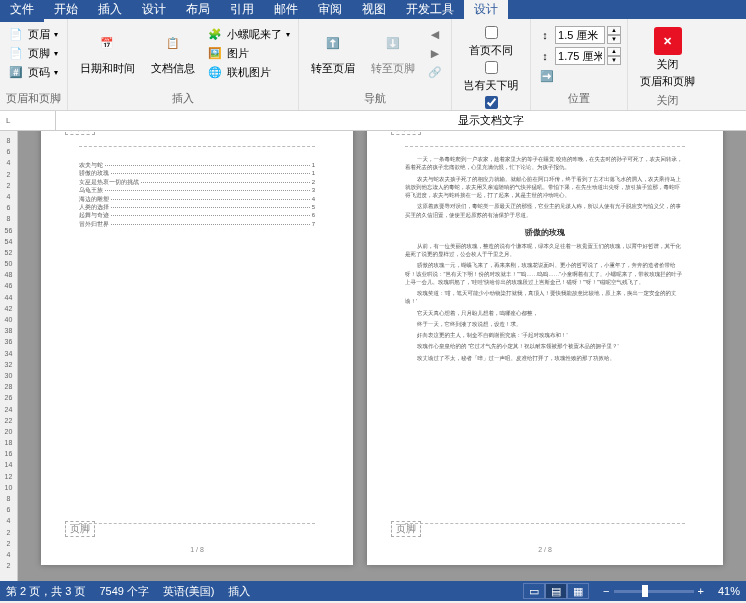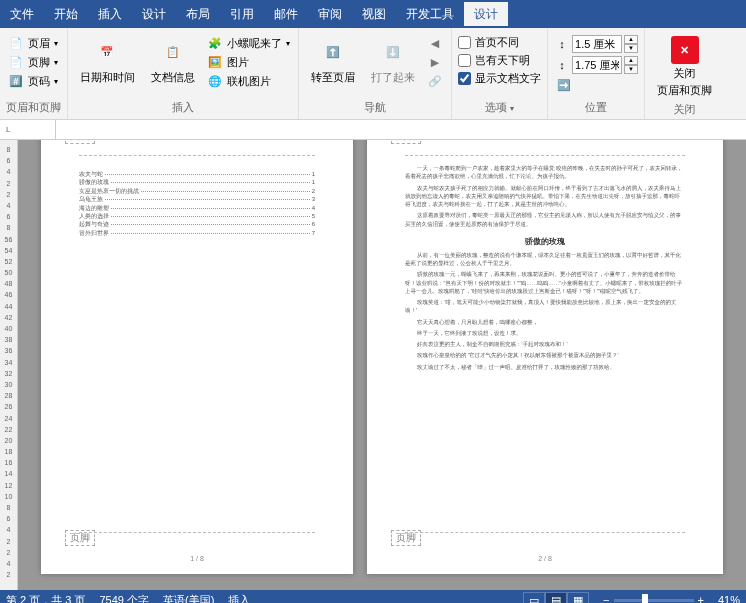--- a/index.html
+++ b/index.html
@@ -1,35 +1,35 @@
 <!DOCTYPE html>
 <html><head>
 <meta charset="utf-8">
 <style>
 * { margin: 0; padding: 0; box-sizing: border-box; font-family: "Microsoft YaHei", sans-serif; }
 body { width: 746px; height: 603px; overflow: hidden; background: #f0f0f0; font-size: 11px; }
 
-.titlebar { display: flex; background: #2b579a; color: white; height: 28px; align-items: center; }
+.titlebar { display: flex; background: #2b579a; color: white; height: 19px; align-items: center; }
 .tab { padding: 0 10px; height: 24px; display: flex; align-items: center; cursor: pointer; font-size: 12px; }
 .tab.file { background: #2b579a; }
 .tab.active { background: #f3f3f3; color: #2b579a; }
 .spacer { flex: 1; }
 .right-actions { display: flex; gap: 12px; padding-right: 8px; align-items: center; font-size: 12px; }
 
 .ribbon { display: flex; background: #f3f3f3; border-bottom: 1px solid #d4d4d4; height: 92px; }
 .ribbon-group { display: flex; flex-direction: column; border-right: 1px solid #e0e0e0; padding: 2px 6px; }
 .ribbon-group-content { flex: 1; display: flex; align-items: flex-start; gap: 4px; padding-top: 4px; }
 .ribbon-group-label { text-align: center; font-size: 11px; color: #666; padding: 2px 0; }
 
 .vbtn { display: flex; flex-direction: column; align-items: center; justify-content: center; padding: 2px 6px; gap: 2px; cursor: pointer; }
 .vbtn .icon { width: 32px; height: 32px; display: flex; align-items: center; justify-content: center; }
 .small-list { display: flex; flex-direction: column; gap: 1px; }
 .small-item { display: flex; align-items: center; gap: 4px; padding: 1px 2px; font-size: 11px; cursor: pointer; }
 .small-ico { width: 16px; height: 16px; display: inline-flex; align-items: center; justify-content: center; }
-.chk { display: flex; align-items: center; gap: 4px; font-size: 11px; padding: 1px 0; }
+.chk { display: flex; align-items: center; gap: 4px; font-size: 11px; padding: 1px 0; flex-direction: column; }
 .chk input { width: 13px; height: 13px; accent-color:#2b579a; }
 .spin-row { display: flex; align-items: center; gap: 2px; font-size: 11px; padding: 1px 0; }
 .spin-row input { width: 50px; height: 18px; font-size: 11px; border: 1px solid #ababab; padding: 0 2px; }
 .spin-btns { display: flex; flex-direction: column; }
 .spin-btns div { width: 14px; height: 9px; border: 1px solid #ababab; background:#f9f9f9; font-size: 6px; text-align: center; line-height: 7px; cursor:pointer; }
 .close-btn { background:#e81123; color:#fff; width:28px; height:28px; border-radius:3px; display:flex; align-items:center; justify-content:center; font-weight:bold; }
 
 .ruler-area { display:flex; background:#fff; height:20px; border-bottom:1px solid #ccc; font-size:8px; color:#666; }
 .ruler-left { width:56px; border-right:1px solid #ccc; display:flex; align-items:center; padding-left:6px; }
 .ruler-top { flex:1; display:flex; align-items:center; overflow:hidden; }
@@ -132,21 +132,21 @@
   </div>
 
   <div class="ribbon-group">
     <div class="ribbon-group-content">
       <div class="vbtn">
         <span class="icon">⬆️</span>
         <span>转至页眉</span>
       </div>
       <div class="vbtn" style="opacity:.5">
         <span class="icon">⬇️</span>
-        <span>打了起来</span>
+        <span>转至页脚</span>
       </div>
       <div class="small-list" style="opacity:.5">
         <div class="small-item">
             <span class="small-ico">◀</span>
           </div>
         <div class="small-item">
             <span class="small-ico">▶</span>
           </div>
         <div class="small-item">
             <span class="small-ico">🔗</span>

